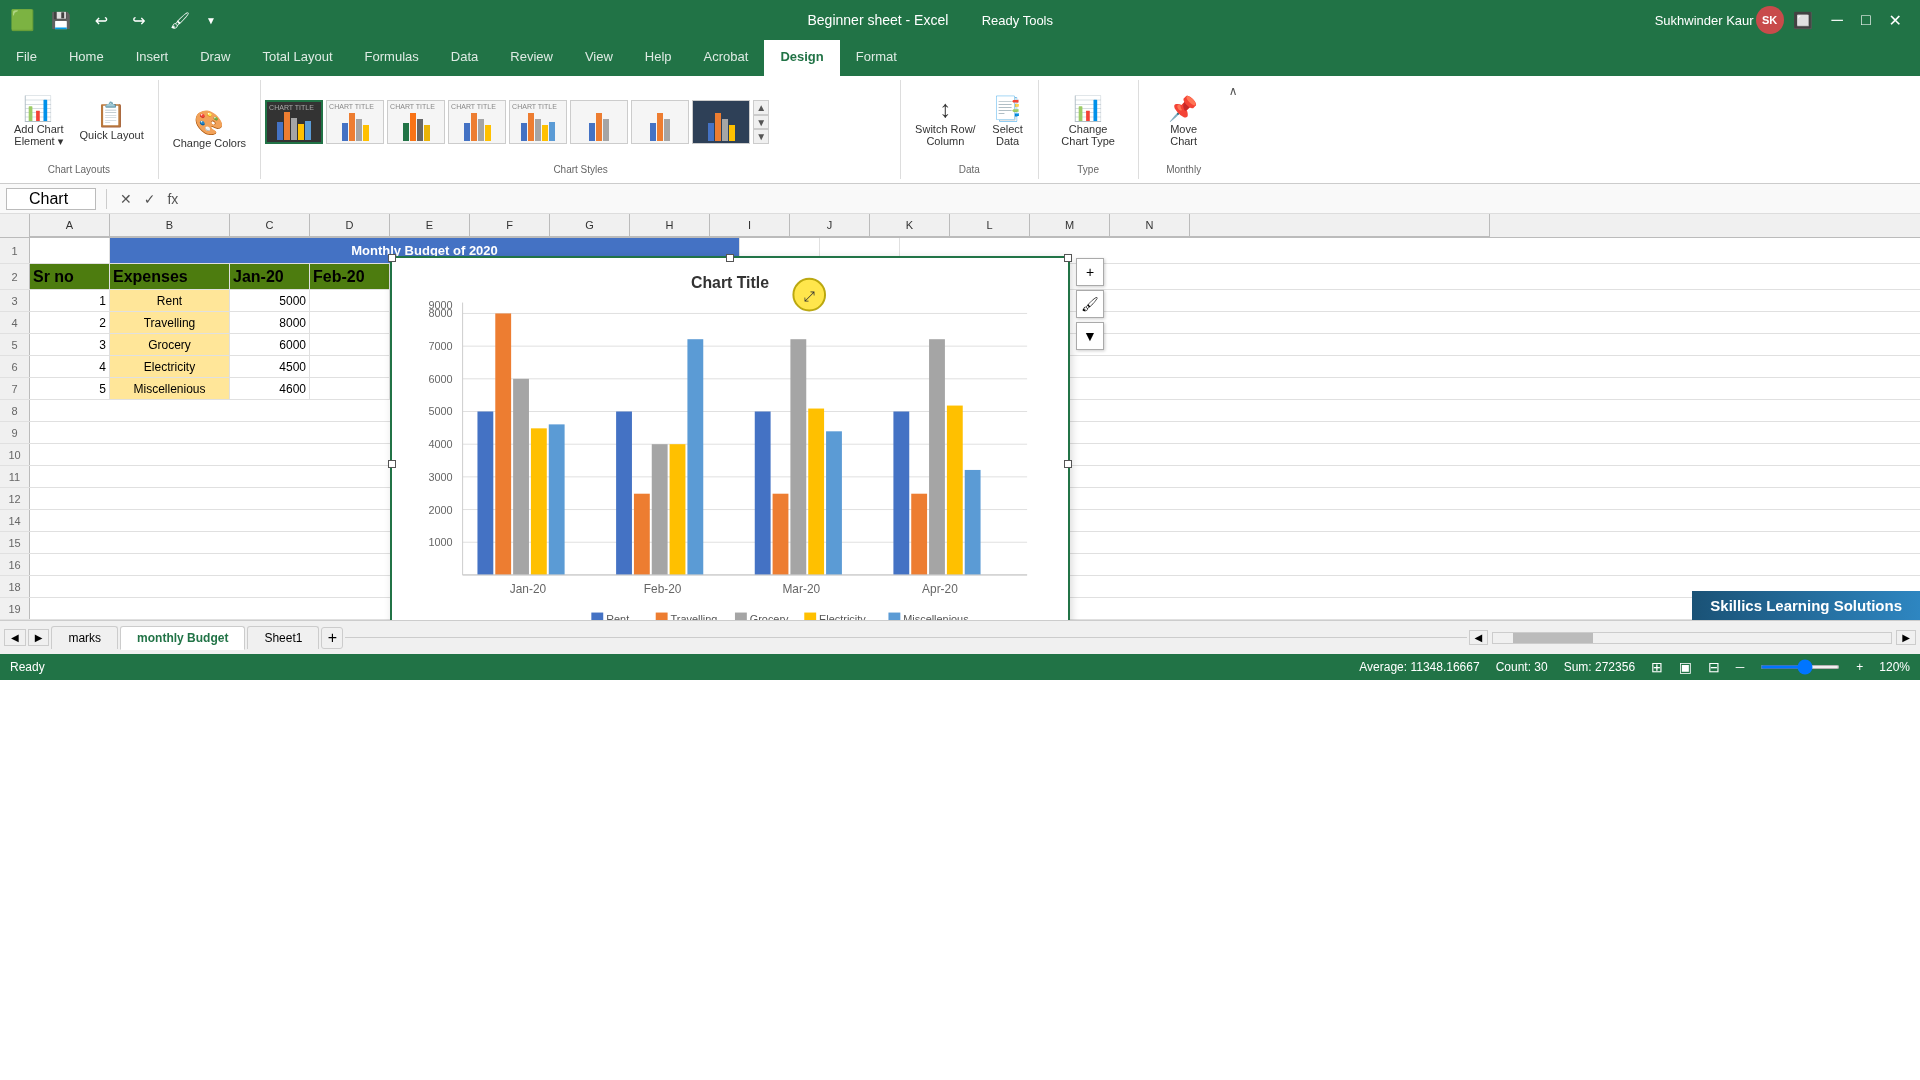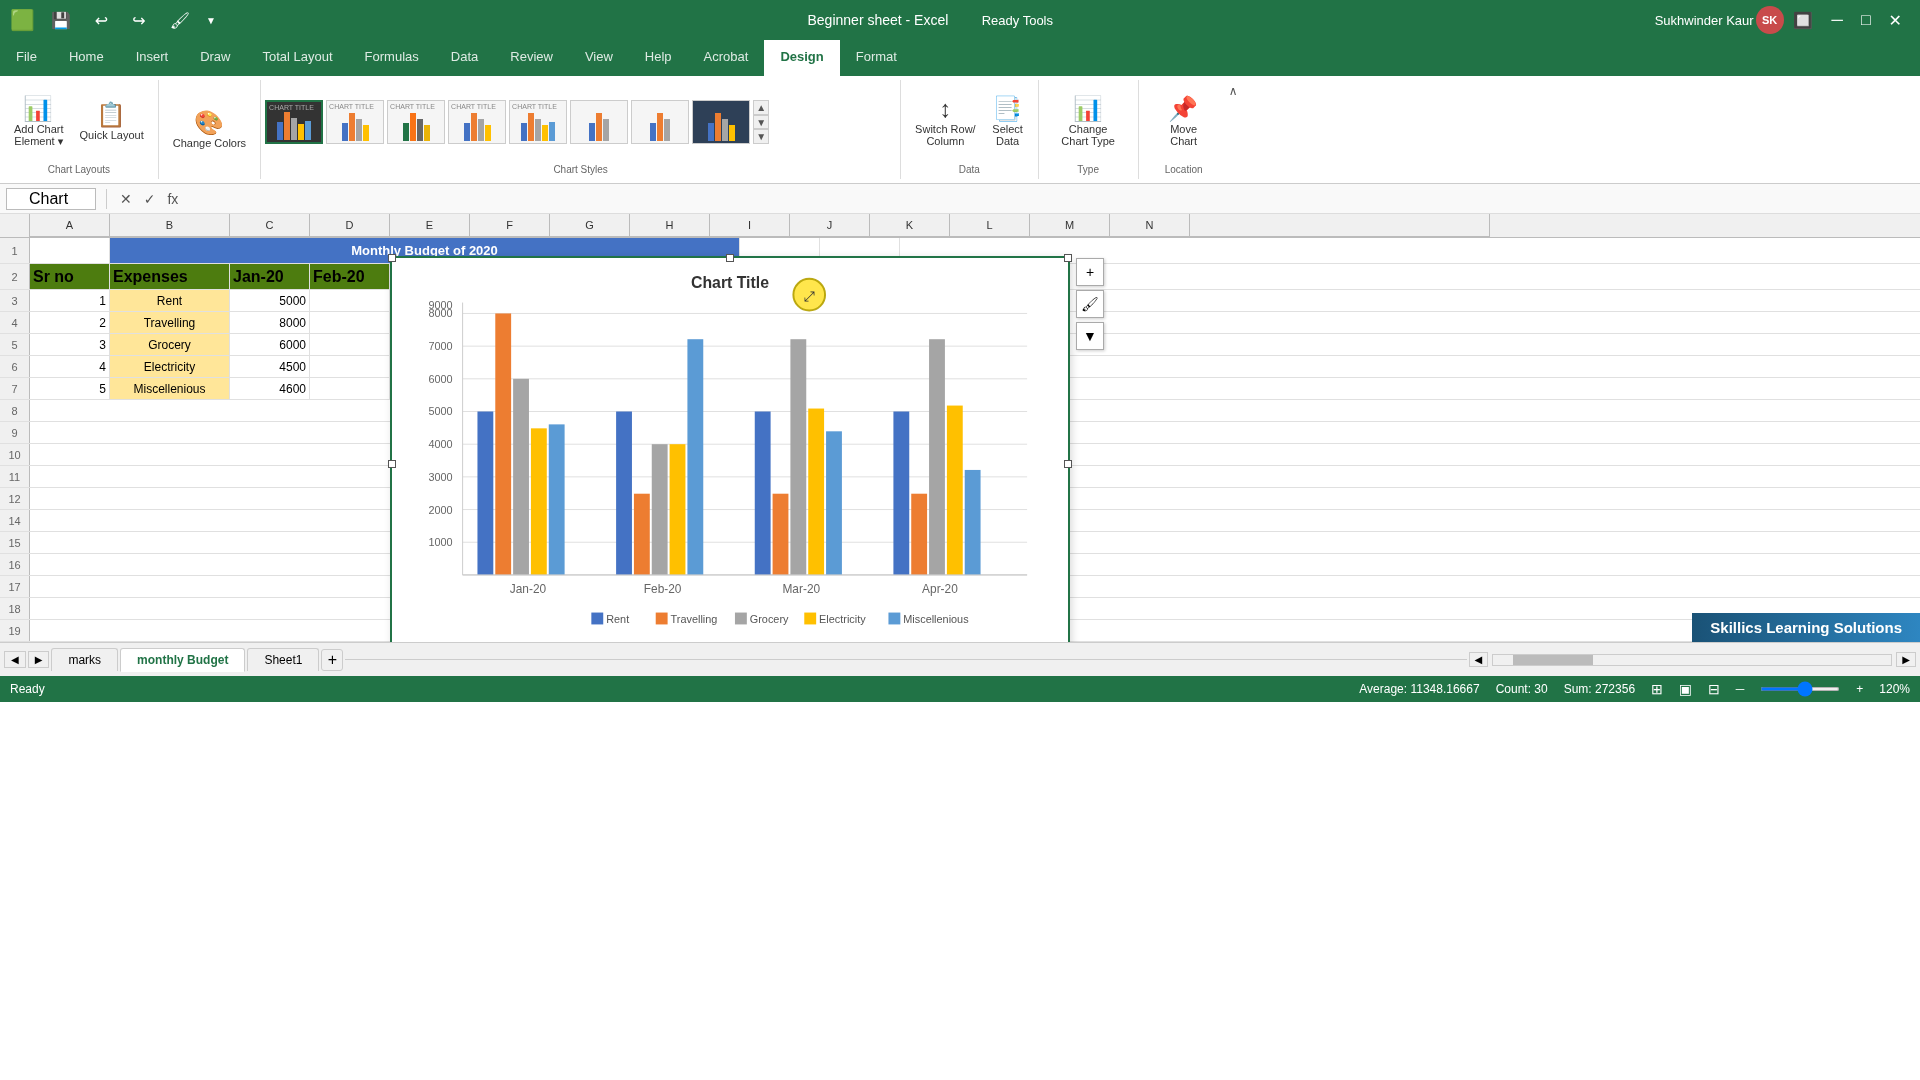--- a/index.html
+++ b/index.html
@@ -523,21 +523,21 @@
     <div class="ribbon-group-label">Type</div>
   </div>
 
   <div class="ribbon-group" style="min-width:90px; border-right:none;">
     <div class="ribbon-group-content">
       <button class="ribbon-btn">
         <span class="ribbon-icon">📌</span>
         <span>Move<br>Chart</span>
       </button>
     </div>
-    <div class="ribbon-group-label">Location</div>
+    <div class="ribbon-group-label">Monthly</div>
   </div>
 
   <div style="display:flex;align-items:flex-start;padding:4px 4px 0 0;">
     <button style="background:none;border:none;cursor:pointer;font-size:12px;color:#555;">∧</button>
   </div>
 </div>
 
 <div id="formula-bar">
   <input type="text" id="name-box" value="Chart 14" style="">
   <span style="width:1px;height:20px;background:#ccc;margin:0 4px;"></span>
@@ -664,23 +664,20 @@
     <div class="grid-row">
         <div class="row-num">14</div>
       </div>
     <div class="grid-row">
         <div class="row-num">15</div>
       </div>
     <div class="grid-row">
         <div class="row-num">16</div>
       </div>
     <div class="grid-row">
-        <div class="row-num">17</div>
-      </div>
-    <div class="grid-row">
         <div class="row-num">18</div>
       </div>
     <div class="grid-row">
         <div class="row-num">19</div>
       </div>
 
     <div id="chart-container">
       
       <div class="resize-handle" style="top:-4px;left:-4px;cursor:nw-resize;"></div>
       <div class="resize-handle" style="top:-4px;left:50%;transform:translateX(-50%);cursor:n-resize;"></div>

